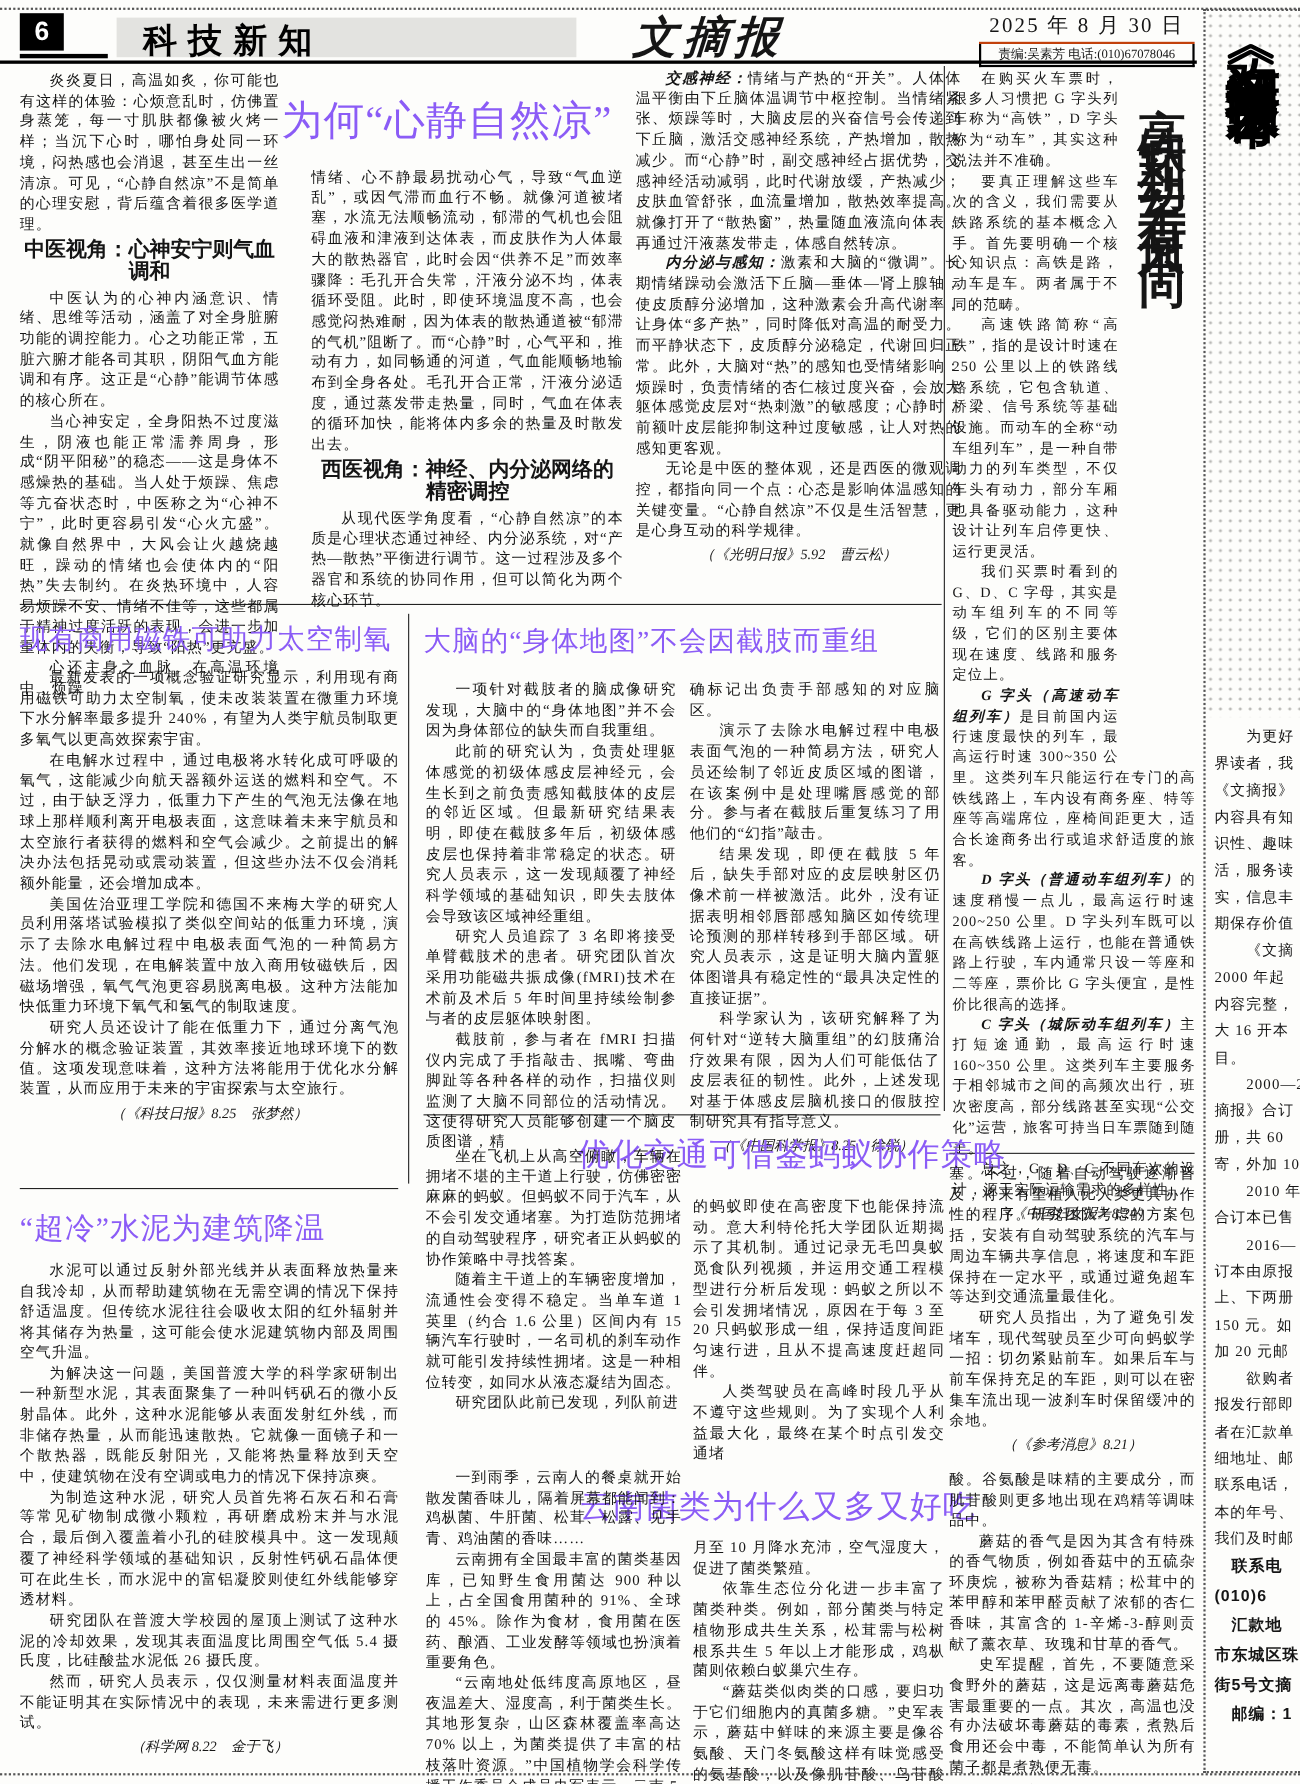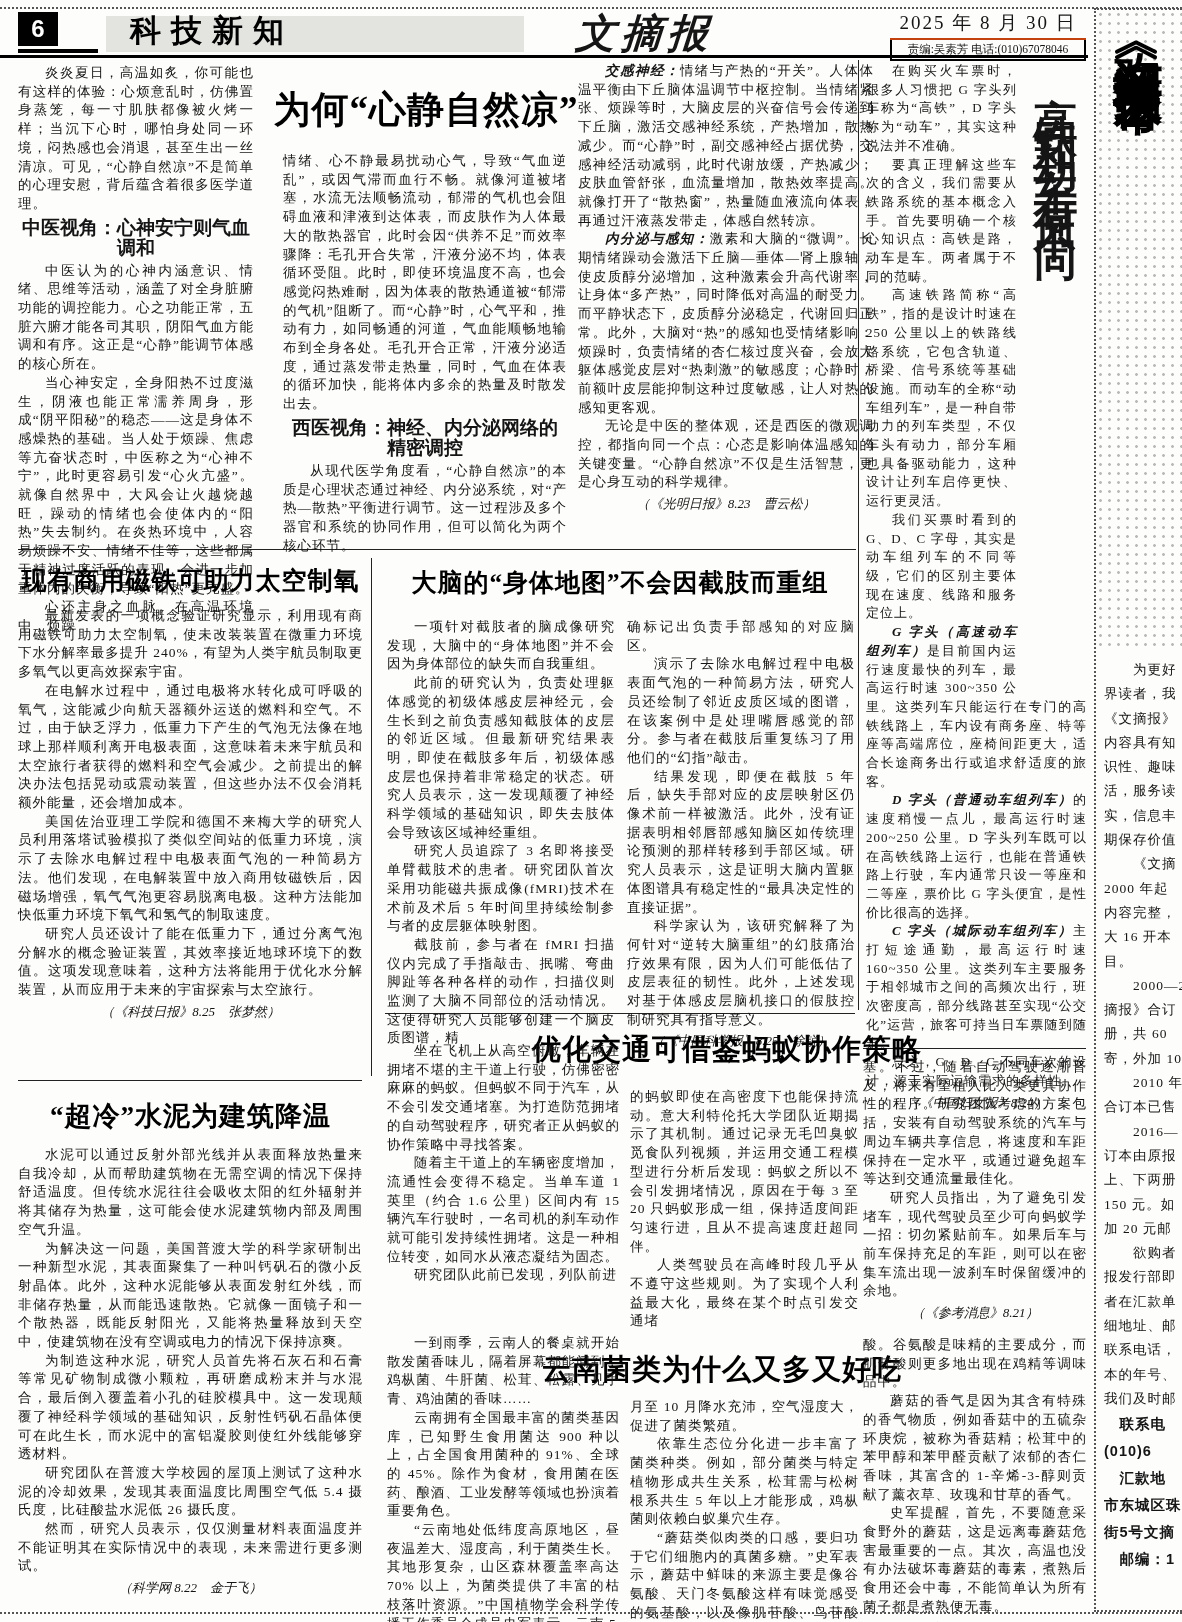--- a/index.html
+++ b/index.html
@@ -8,35 +8,35 @@
   .abs{position:absolute;}
   .dot-h{position:absolute;border-top:2px dotted #555;height:0;}
   .vline{position:absolute;border-left:1px solid #222;width:0;}
   .hline{position:absolute;border-top:1px solid #222;height:0;}
   .bar{position:absolute;background:#000;}
   
   .pagenum{position:absolute;left:18px;top:12px;width:40px;height:34px;background:#000;color:#fff;
            font-family:"Liberation Sans",sans-serif;font-weight:bold;font-size:24px;
            display:flex;align-items:center;justify-content:center;}
   .pagenum-rule{position:absolute;left:18px;top:49px;width:80px;border-top:4px solid #000;border-bottom:1px solid #000;height:3px;}
-  .section-band{position:absolute;left:106px;top:16px;width:418px;height:36px;background:#e3e3e0;display:flex;align-items:flex-end;}
+  .section-band{position:absolute;left:106px;top:16px;width:418px;height:36px;background:#e3e3e0;display:flex;align-items:flex-start;}
   .section-title{font-family:"Liberation Sans",sans-serif;font-weight:bold;font-size:31px;letter-spacing:10px;padding-left:24px;color:#000;}
   .masthead{position:absolute;left:545px;top:6px;width:200px;height:48px;text-align:center;
             font-weight:900;font-style:italic;font-size:40px;letter-spacing:6px;transform:skewX(-4deg);}
   .hdr-right{position:absolute;left:890px;top:10px;width:196px;}
   .hdr-date{font-size:19px;text-align:center;letter-spacing:2px;border-bottom:2px solid #c2410c;padding-bottom:2px;}
   .hdr-editor{font-size:11.5px;text-align:center;border:2px solid #000;border-top:none;padding:2px 2px;letter-spacing:0;}
   
   .p{margin:0;text-indent:2em;text-align:justify;font-size:13.5px;line-height:18.7px;letter-spacing:1px;}
   .cont{text-indent:0;}
   .src{margin:2px 0 0 0;font-style:italic;text-align:center;text-indent:0;font-size:13px;line-height:19px;}
   .subh{font-family:"Liberation Sans",sans-serif;font-weight:bold;font-size:19px;text-align:center;
         text-indent:0;letter-spacing:0;margin:4px 0;line-height:20px;}
   .lead{font-weight:bold;font-style:italic;}
-  .htitle{font-weight:bold;text-align:center;letter-spacing:1px;color:#000000;}
+  .htitle{font-weight:normal;letter-spacing:1px;color:#8b5cf6;}
   
   .calm-title{position:absolute;left:238px;top:0;width:340px;font-size:37px;white-space:nowrap;}
   
   .rail-vtitle{float:right;writing-mode:vertical-rl;text-orientation:upright;
       font-family:"Liberation Sans",sans-serif;font-weight:bold;font-size:44px;letter-spacing:18px;
       width:62px;height:612px;margin:0 0 6px 8px;line-height:62px;}
   .rail .p{font-size:13px;}
   
   .sidebar{position:absolute;left:1094px;top:8px;width:88px;height:1604px;
            border:2px dotted #555;border-right:none;box-sizing:border-box;}
@@ -85,21 +85,21 @@
     </div>
     <div class="abs" style="left:265px;top:92px;width:284px;">
       <p class="p cont">情绪、心不静最易扰动心气，导致“气血逆乱”，或因气滞而血行不畅。就像河道被堵塞，水流无法顺畅流动，郁滞的气机也会阻碍血液和津液到达体表，而皮肤作为人体最大的散热器官，此时会因“供养不足”而效率骤降：毛孔开合失常，汗液分泌不均，体表循环受阻。此时，即使环境温度不高，也会感觉闷热难耐，因为体表的散热通道被“郁滞的气机”阻断了。而“心静”时，心气平和，推动有力，如同畅通的河道，气血能顺畅地输布到全身各处。毛孔开合正常，汗液分泌适度，通过蒸发带走热量，同时，气血在体表的循环加快，能将体内多余的热量及时散发出去。</p>
       <p class="subh">西医视角：神经、内分泌网络的精密调控</p>
       <p class="p">从现代医学角度看，“心静自然凉”的本质是心理状态通过神经、内分泌系统，对“产热—散热”平衡进行调节。这一过程涉及多个器官和系统的协同作用，但可以简化为两个核心环节。</p>
     </div>
     <div class="abs" style="left:560px;top:2px;width:296px;">
       <p class="p"><span class="lead">交感神经：</span><span>情绪与产热的“开关”。人体体温平衡由下丘脑体温调节中枢控制。当情绪紧张、烦躁等时，大脑皮层的兴奋信号会传递到下丘脑，激活交感神经系统，产热增加，散热减少。而“心静”时，副交感神经占据优势，交感神经活动减弱，此时代谢放缓，产热减少；皮肤血管舒张，血流量增加，散热效率提高。就像打开了“散热窗”，热量随血液流向体表，再通过汗液蒸发带走，体感自然转凉。</span></p>
       <p class="p"><span class="lead">内分泌与感知：</span><span>激素和大脑的“微调”。长期情绪躁动会激活下丘脑—垂体—肾上腺轴，使皮质醇分泌增加，这种激素会升高代谢率，让身体“多产热”，同时降低对高温的耐受力。而平静状态下，皮质醇分泌稳定，代谢回归正常。此外，大脑对“热”的感知也受情绪影响：烦躁时，负责情绪的杏仁核过度兴奋，会放大躯体感觉皮层对“热刺激”的敏感度；心静时，前额叶皮层能抑制这种过度敏感，让人对热的感知更客观。</span></p>
       <p class="p">无论是中医的整体观，还是西医的微观调控，都指向同一个点：心态是影响体温感知的关键变量。“心静自然凉”不仅是生活智慧，更是心身互动的科学规律。</p>
-      <p class="src">（《光明日报》8.23　曹云松）</p>
+      <p class="src">（《光明日报》5.92　曹云松）</p>
     </div>
   </div>
 
   <div class="abs" style="left:18px;top:556px;width:345px;height:522px;">
     <h2 class="htitle" style="font-size:25px;margin:8px 0 10px 0;white-space:nowrap;">现有商用磁铁可助力太空制氧</h2>
     <p class="p">最新发表的一项概念验证研究显示，利用现有商用磁铁可助力太空制氧，使未改装装置在微重力环境下水分解率最多提升 240%，有望为人类宇航员制取更多氧气以更高效探索宇宙。</p>
     <p class="p">在电解水过程中，通过电极将水转化成可呼吸的氧气，这能减少向航天器额外运送的燃料和空气。不过，由于缺乏浮力，低重力下产生的气泡无法像在地球上那样顺利离开电极表面，这意味着未来宇航员和太空旅行者获得的燃料和空气会减少。之前提出的解决办法包括晃动或震动装置，但这些办法不仅会消耗额外能量，还会增加成本。</p>
     <p class="p">美国佐治亚理工学院和德国不来梅大学的研究人员利用落塔试验模拟了类似空间站的低重力环境，演示了去除水电解过程中电极表面气泡的一种简易方法。他们发现，在电解装置中放入商用钕磁铁后，因磁场增强，氧气气泡更容易脱离电极。这种方法能加快低重力环境下氧气和氢气的制取速度。</p>
     <p class="p">研究人员还设计了能在低重力下，通过分离气泡分解水的概念验证装置，其效率接近地球环境下的数值。这项发现意味着，这种方法将能用于优化水分解装置，从而应用于未来的宇宙探索与太空旅行。</p>
     <p class="src">（《科技日报》8.25　张梦然）</p>

